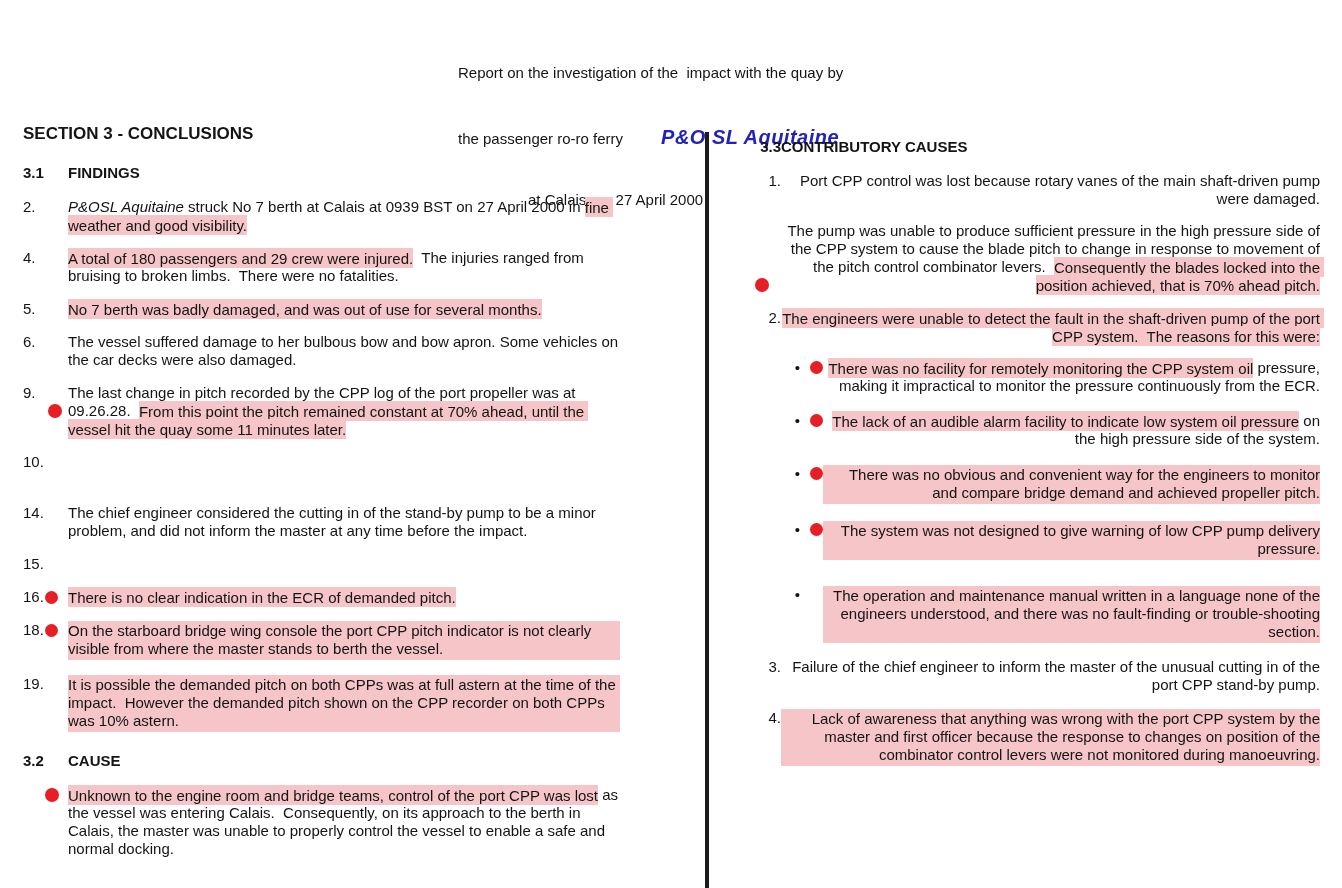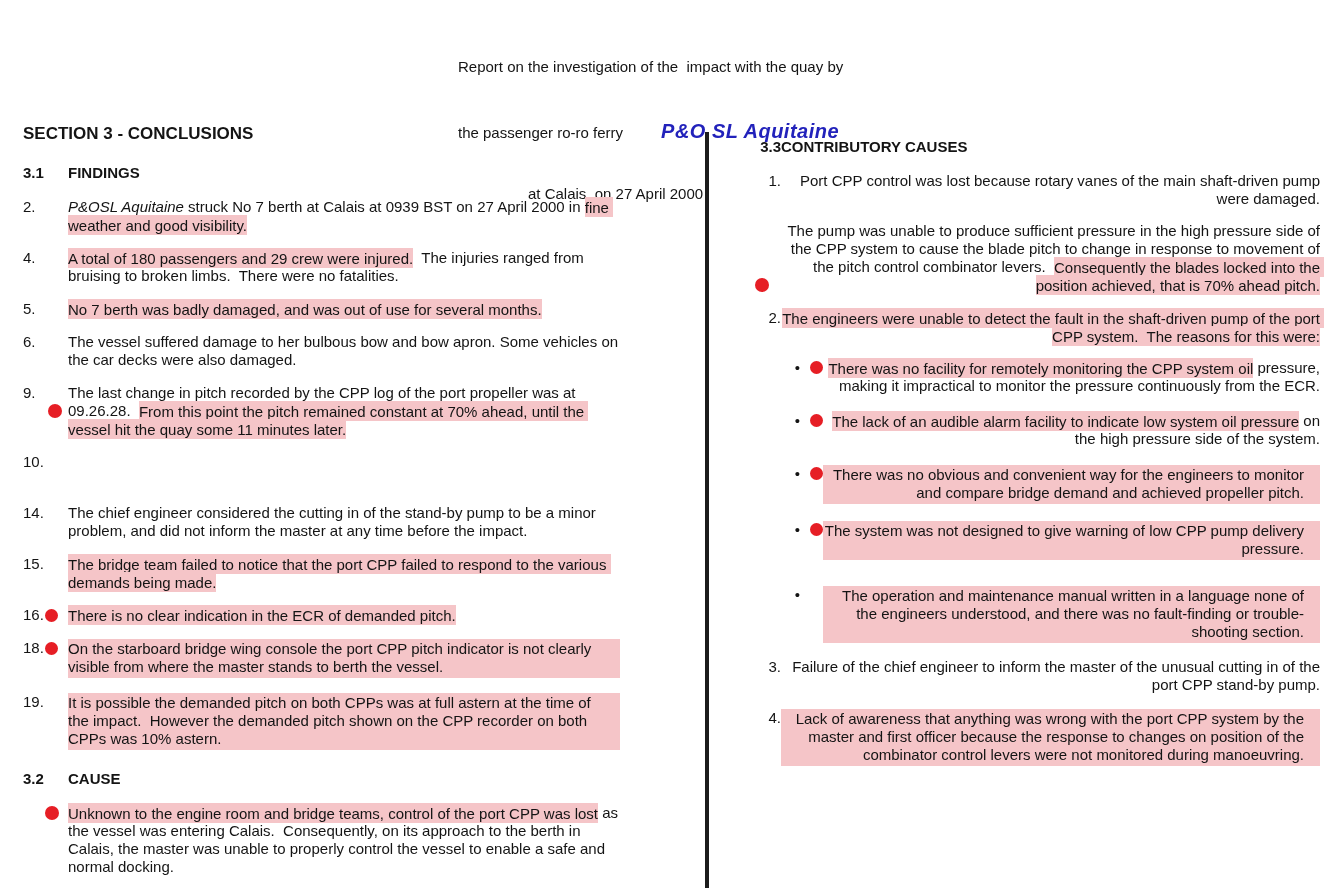--- a/index.html
+++ b/index.html
@@ -11,21 +11,21 @@
   }
   *{box-sizing:border-box;}
   html,body{margin:0;padding:0;}
   body{
     width:1342px;height:888px;position:relative;overflow:hidden;
     background:#ffffff;color:var(--ink);
     font-family:"Liberation Sans",sans-serif;
     font-size:15px;line-height:18px;
   }
   
-  .header{position:absolute;left:458px;top:22px;white-space:pre-wrap;}
+  .header{position:absolute;left:458px;top:28px;white-space:pre-wrap;}
   .hline2{margin-top:10px;display:flex;align-items:baseline;gap:24px;}
   .ship{font-size:20px;font-weight:bold;font-style:italic;color:var(--ship-blue);margin-left:14px;letter-spacing:.5px;}
   .hline3{margin-top:7px;padding-left:70px;}
   
   .col-left{position:absolute;left:23px;top:124px;width:642px;}
   .col-right{position:absolute;left:735px;top:138px;width:596px;text-align:right;}
   .divider{position:absolute;left:705px;top:132px;width:4px;height:756px;background:var(--divider);}
   
   .sec-title{font-size:17px;font-weight:bold;line-height:20px;margin:0 0 20px 0;}
   .subhead{display:flex;font-weight:bold;margin:0 0 16px 0;}
@@ -38,21 +38,21 @@
   .col-left .item:nth-child(6){margin-bottom:33px;}  
   .col-left .item:last-child{margin-bottom:20px;}
   .ptext{white-space:pre-wrap;position:relative;}
   .col-left .ptext{width:552px;}
   .col-right .ptext{width:539px;}
   .itembody{flex:1;}
   .itembody .para{margin-bottom:14px;}
   .itembody .para:last-child{margin-bottom:0;}
   
   .hl{background:var(--hl);padding:1.5px 0;}
-  .hl-block{background:var(--hl);padding:1px 16px 2px 0;}
+  .hl-block{background:var(--hl);padding:1px 0 2px 0;}
   
   .gutter-dot{position:absolute;width:14px;height:14px;border-radius:50%;background:var(--dot);}
   .col-left .gutter-dot{left:-20px;}
   .col-left .cause .gutter-dot{left:-23px;}
   .col-right .gutter-dot{left:-26px;}
   .num-dot{display:inline-block;width:13px;height:13px;border-radius:50%;background:var(--dot);margin-left:1px;vertical-align:-1.5px;}
   
   .bullets{margin-top:14px;}
   .bullet{display:flex;margin-bottom:17px;}
   .bullet:nth-child(4){margin-bottom:26px;}
@@ -106,21 +106,20 @@
       </div>
       <div class="item">
         <span class="num"><span>10.</span></span>
       </div>
       <div class="item">
         <span class="num"><span>14.</span></span>
         <div class="ptext"><span>The chief engineer considered the cutting in of the stand-by pump to be a minor problem, and did not inform the master at any time before the impact.</span></div>
       </div>
       <div class="item">
         <span class="num"><span>15.</span></span>
-        <div class="ptext"><span class="hl ">The bridge team failed to notice that the port CPP failed to respond to the various demands being made.</span></div>
       </div>
       <div class="item">
         <span class="num"><span>16.</span><span class="num-dot"></span></span>
         <div class="ptext"><span class="hl ">There is no clear indication in the ECR of demanded pitch.</span></div>
       </div>
       <div class="item">
         <span class="num"><span>18.</span><span class="num-dot"></span></span>
         <div class="ptext hl-block"><span>On the starboard bridge wing console the port CPP pitch indicator is not clearly visible from where the master stands to berth the vessel.</span></div>
       </div>
       <div class="item">

